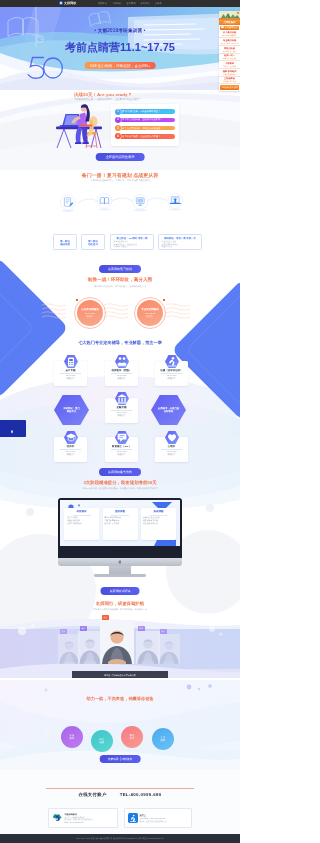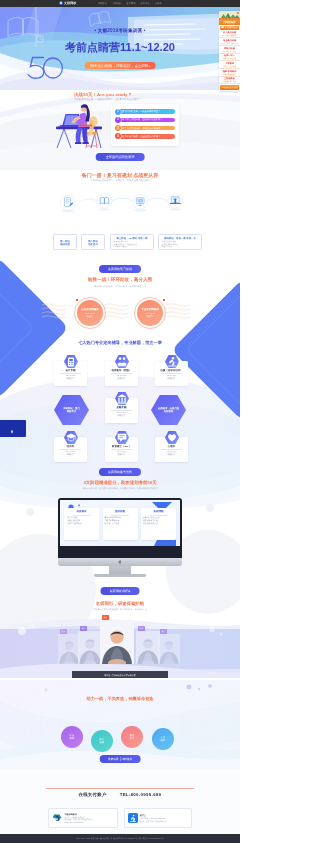--- a/index.html
+++ b/index.html
@@ -292,21 +292,21 @@
       </g>
       <circle cx="64" cy="74" r="9" fill="none" stroke="#e0e6fb" stroke-width="0.6" opacity=".75"></circle>
       <g stroke="url(#hg50)" stroke-width="1.3" fill="none" stroke-linecap="round">
 
         <path d="M43.5 50.5 L32.5 50.5 L30.4 59.6 C 33.6 57.6, 39.4 57.8, 42.2 61.2 C 45.2 64.9, 43.8 69.6, 39 70.8 C 34.8 71.9, 30.4 70.3, 28.2 67.6"></path>
 
         <ellipse cx="53" cy="61" rx="9.4" ry="10"></ellipse>
       </g>
     </svg>
     <div class="hero-title1">• 文都2019考研集训营 •</div>
-    <div class="hero-title2">考前点睛营11.1~12.20</div>
+    <div class="hero-title2">考前点睛营11.1~17.75</div>
     <div class="hero-badge">50天全力助我，冲刺名校，直击390+</div>
   </div>
 
   <div class="sec1">
     <svg class="s1-bg" width="240" height="80" viewBox="0 0 240 80">
       <defs>
         <linearGradient id="s1w" x1="0" y1="0" x2="1" y2="1">
           <stop offset="0" stop-color="#f0f1fb"></stop>
             <stop offset="1" stop-color="#f7f8fd"></stop>
           </linearGradient>

